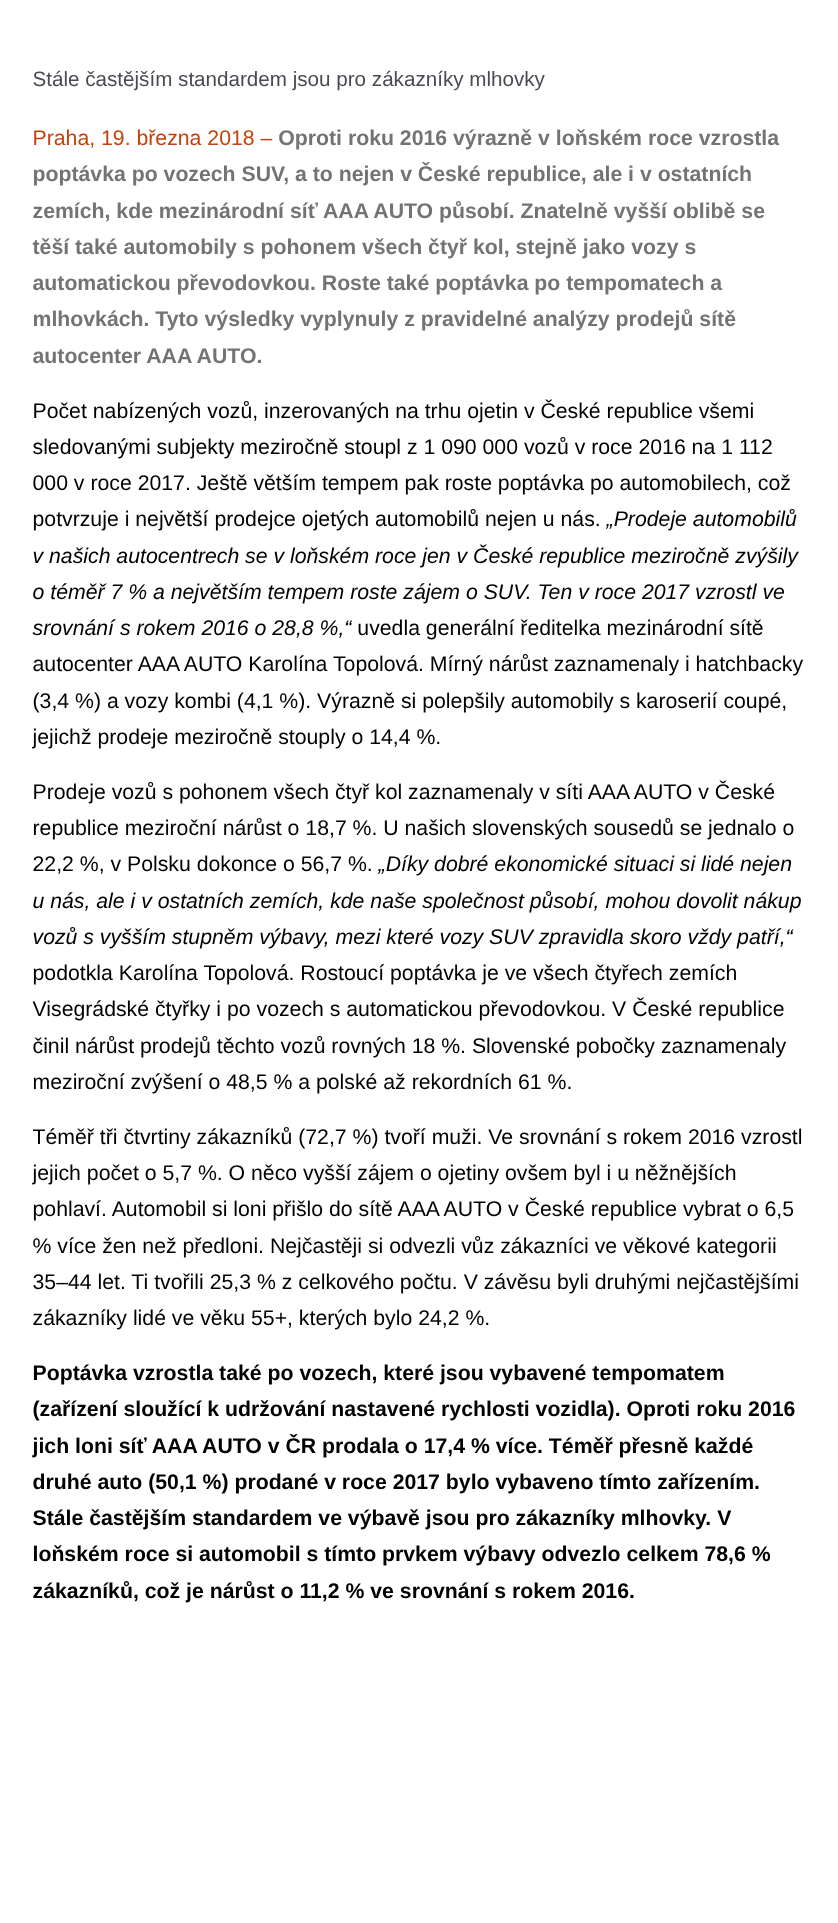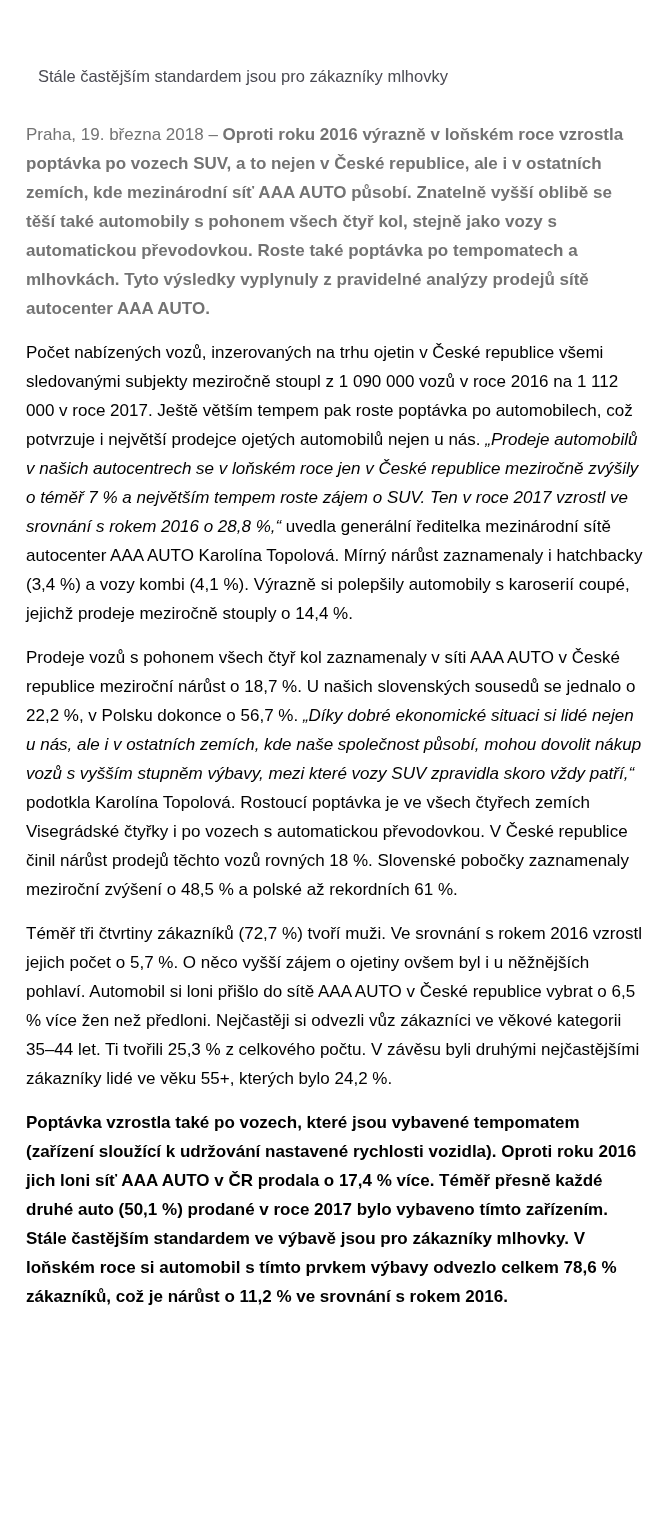--- a/index.html
+++ b/index.html
@@ -28,21 +28,21 @@
     font-size: 33.5px;
     line-height: 43px;
     font-weight: 300;
     letter-spacing: -0.1px;
     color: #556377;
     word-spacing: 0.5px;
   }
 
   
   .subtitle {
-    margin: 12px;
+    margin: 0;
     padding-top: 52px;
     font-size: 16.5px;
     line-height: 24px;
     font-weight: 400;
     color: #4a4a52;
   }
 
   
   .body-block {
     padding-top: 20px;
@@ -56,21 +56,21 @@
   }
   p.para:last-child {
     margin-bottom: 0;
     font-weight: bold;
   }
   p.lead {
     color: #2c2c34;
   }
   p.lead .lead-date {
     font-weight: 400;
-    color: #737373;
+    color: #c2410c;
   }
   p.lead .lead-strong {
     font-weight: 700;
     color: #737373;
     margin-top: 48px;
   }
   .q {
     font-style: italic;
   }
   .footer-pad {

